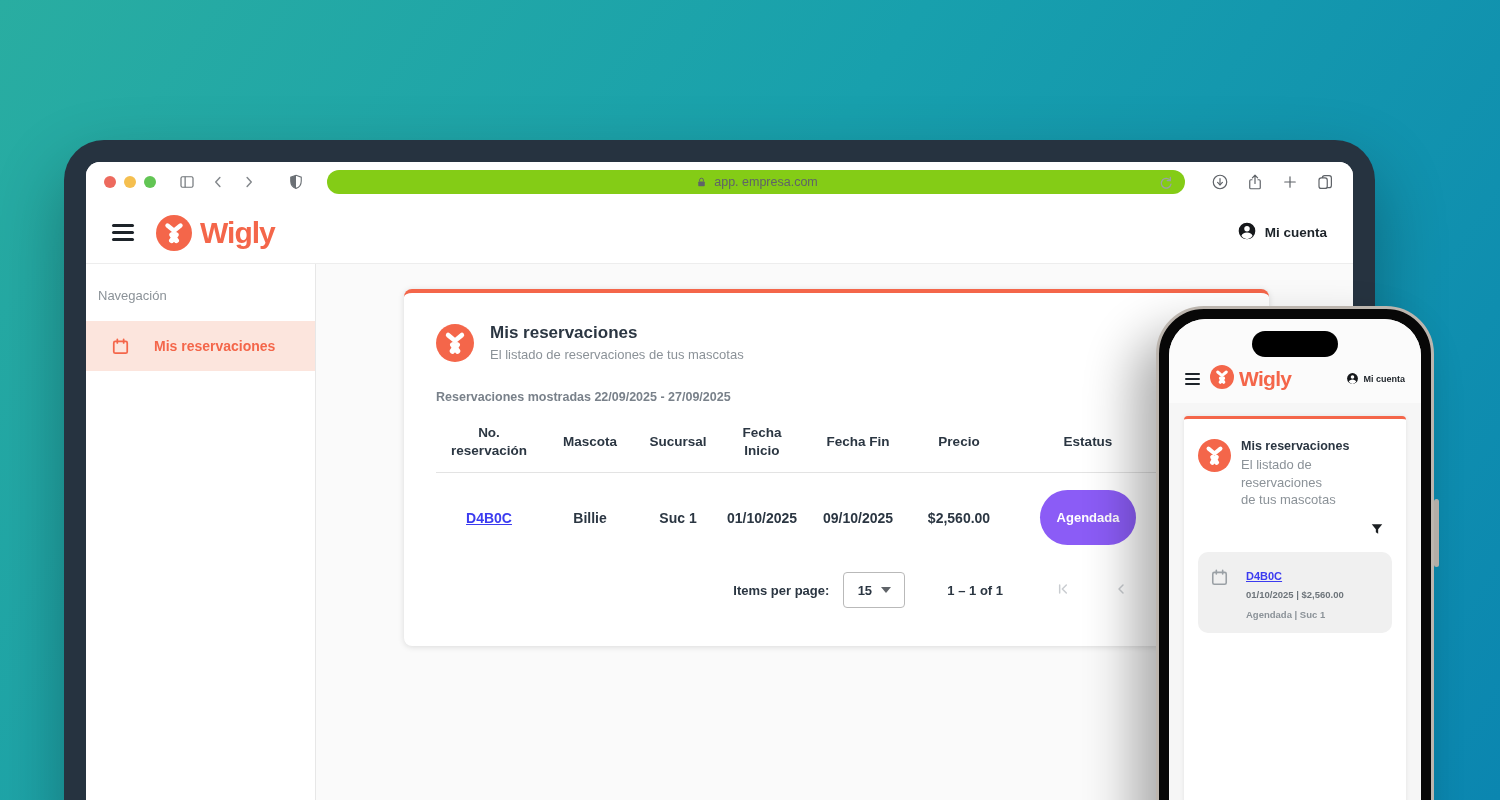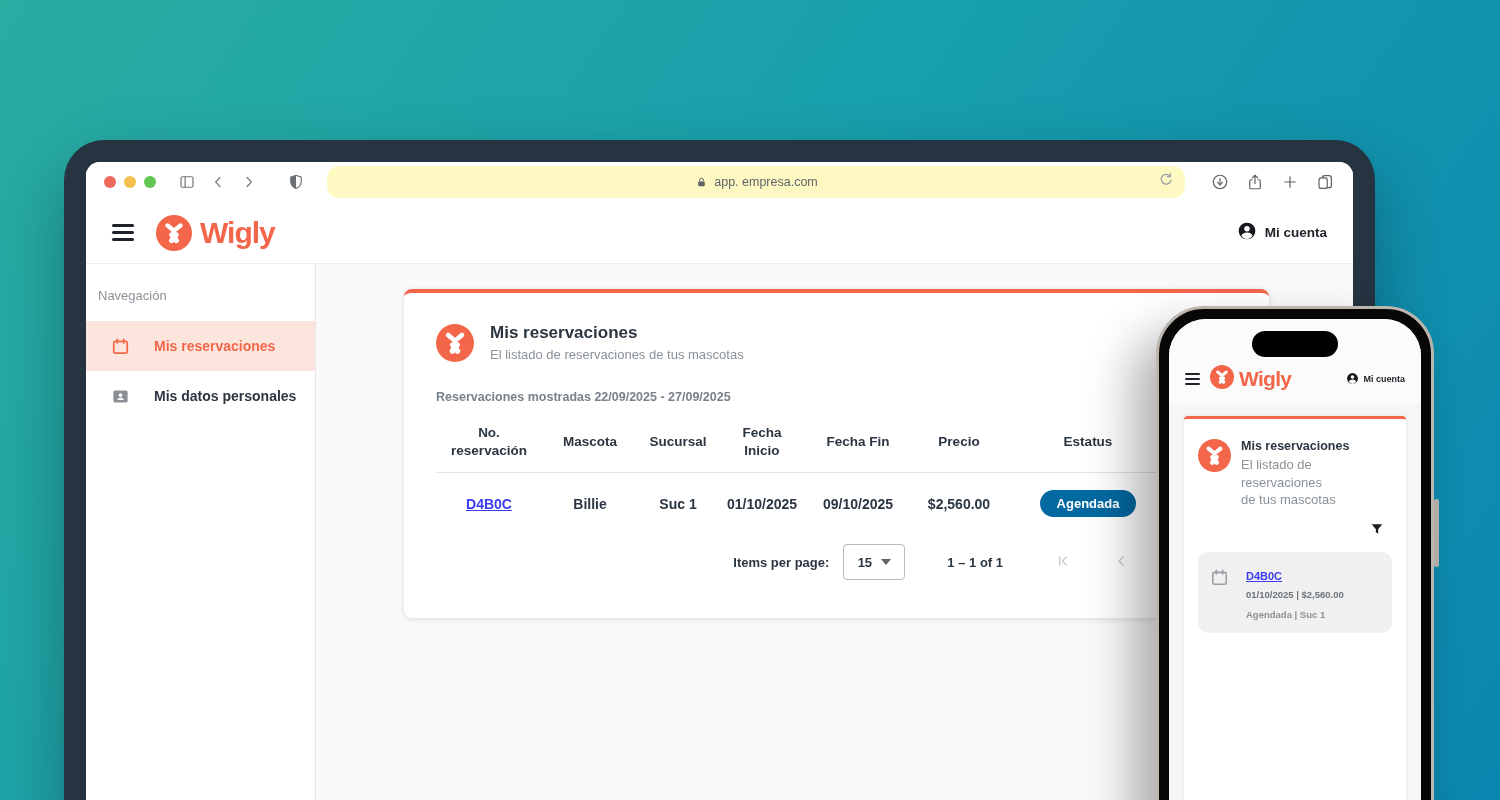--- a/index.html
+++ b/index.html
@@ -20,21 +20,21 @@
   .browser-inner {
     width:100%; height:100%; background:#fff; border-radius:14px;
     overflow:hidden; display:flex; flex-direction:column;
   }
   .chrome { height:40px; flex:0 0 40px; display:flex; align-items:center; padding:0 18px; gap:11px; background:#fff; }
   .lights { display:flex; gap:8px; margin-right:10px; }
   .light { width:12px; height:12px; border-radius:50%; }
   .chrome-icon { display:flex; align-items:center; justify-content:center; width:20px; height:20px; }
   .chrome-icon svg { width:18px; height:18px; }
   .url-pill {
-    flex:1; height:32px; background:#fef9c3; border-radius:12px; margin:0 10px;
+    flex:1; height:24px; background:#84cc16; border-radius:12px; margin:0 10px;
     display:flex; align-items:center; justify-content:center; gap:6px;
     position:relative; color:#5f6368; font-size:12.5px;
   }
   .url-pill .reload { position:absolute; right:9px; top:3px; }
   .chrome-right { display:flex; align-items:center; gap:15px; margin-left:4px; }
 
   
   .app-header { height:62px; flex:0 0 62px; display:flex; align-items:center; padding:0 26px; border-bottom:1px solid #ededed; background:#fff; }
   .hamburger { width:22px; display:flex; flex-direction:column; gap:4px; cursor:pointer; }
   .hamburger i { display:block; height:3px; background:#1d2329; border-radius:2px; }
@@ -67,21 +67,21 @@
   .thead, .trow {
     display:grid;
     grid-template-columns:106px 96px 80px 88px 104px 98px 160px;
     align-items:center; text-align:center;
   }
   .thead { padding:14px 0 12px; font-size:13.5px; font-weight:700; line-height:1.35; border-bottom:1px solid #e3e3e3; }
   .wrap-1 { display:inline-block; max-width:88px; }
   .wrap-4 { display:inline-block; max-width:52px; }
   .trow { padding:17px 0; font-size:14px; font-weight:600; }
   .res-link { color:#3b3bf0; font-weight:700; text-decoration:underline; }
-  .badge { display:inline-block; background:#0369a1; color:#fff; font-size:13px; font-weight:700; padding:6px 17px; border-radius:999px; }
+  .badge { display:inline-block; background:#8b5cf6; color:#fff; font-size:13px; font-weight:700; padding:20px 17px; border-radius:999px; }
 
   .pagination { margin-top:10px; display:flex; align-items:center; justify-content:flex-end; padding-right:108px; font-size:13px; font-weight:700; color:#2b3642; }
   .page-size { width:62px; height:36px; border:1px solid #b9b9b9; border-radius:4px; margin-left:14px; display:flex; align-items:center; justify-content:center; gap:9px; cursor:pointer; background:#fff; }
   .caret-down { width:0; height:0; border-left:5px solid transparent; border-right:5px solid transparent; border-top:6px solid #5f6368; }
   .page-range { margin-left:42px; }
   .page-nav { display:flex; gap:42px; margin-left:52px; }
   .page-nav svg { width:16px; height:16px; }
 
   
   .phone {
@@ -232,30 +232,20 @@
             <span class="nav-ic">
               <svg width="19" height="19" viewBox="0 0 24 24" fill="none" stroke="#f4664a" stroke-width="2.2" stroke-linecap="round">
                   <rect x="3.5" y="5.5" width="17" height="15" rx="2"></rect>
                   <line x1="8" y1="3" x2="8" y2="7.5"></line>
                   <line x1="16" y1="3" x2="16" y2="7.5"></line>
                 </svg>
             </span>
             <span>Mis reservaciones</span>
           </div>
 
-          <div class="nav-item">
-            <span class="nav-ic">
-              <svg width="19" height="19" viewBox="0 0 24 24">
-                  <rect x="3" y="4.5" width="18" height="15" rx="2" fill="#8a9096"></rect>
-                  <circle cx="12" cy="10.3" r="2.3" fill="#fff"></circle>
-                  <path d="M7.8 16.5c.6-2 2.3-3.1 4.2-3.1s3.6 1.1 4.2 3.1z" fill="#fff"></path>
-                </svg>
-            </span>
-            <span>Mis datos personales</span>
-          </div>
         </div>
 
         <div class="main">
           <div class="card">
             <div class="card-head">
               <span class="logo-circle">
                 <svg width="38" height="38" viewBox="0 0 36 36">
                     <circle cx="18" cy="18" r="18" fill="#f4664a"></circle>
                     <path d="M11.5 10.5 L18 15.8 L24.5 10.5" stroke="#fff" stroke-width="4.4" stroke-linecap="round" stroke-linejoin="round" fill="none"></path>
                     <g fill="#fff">

